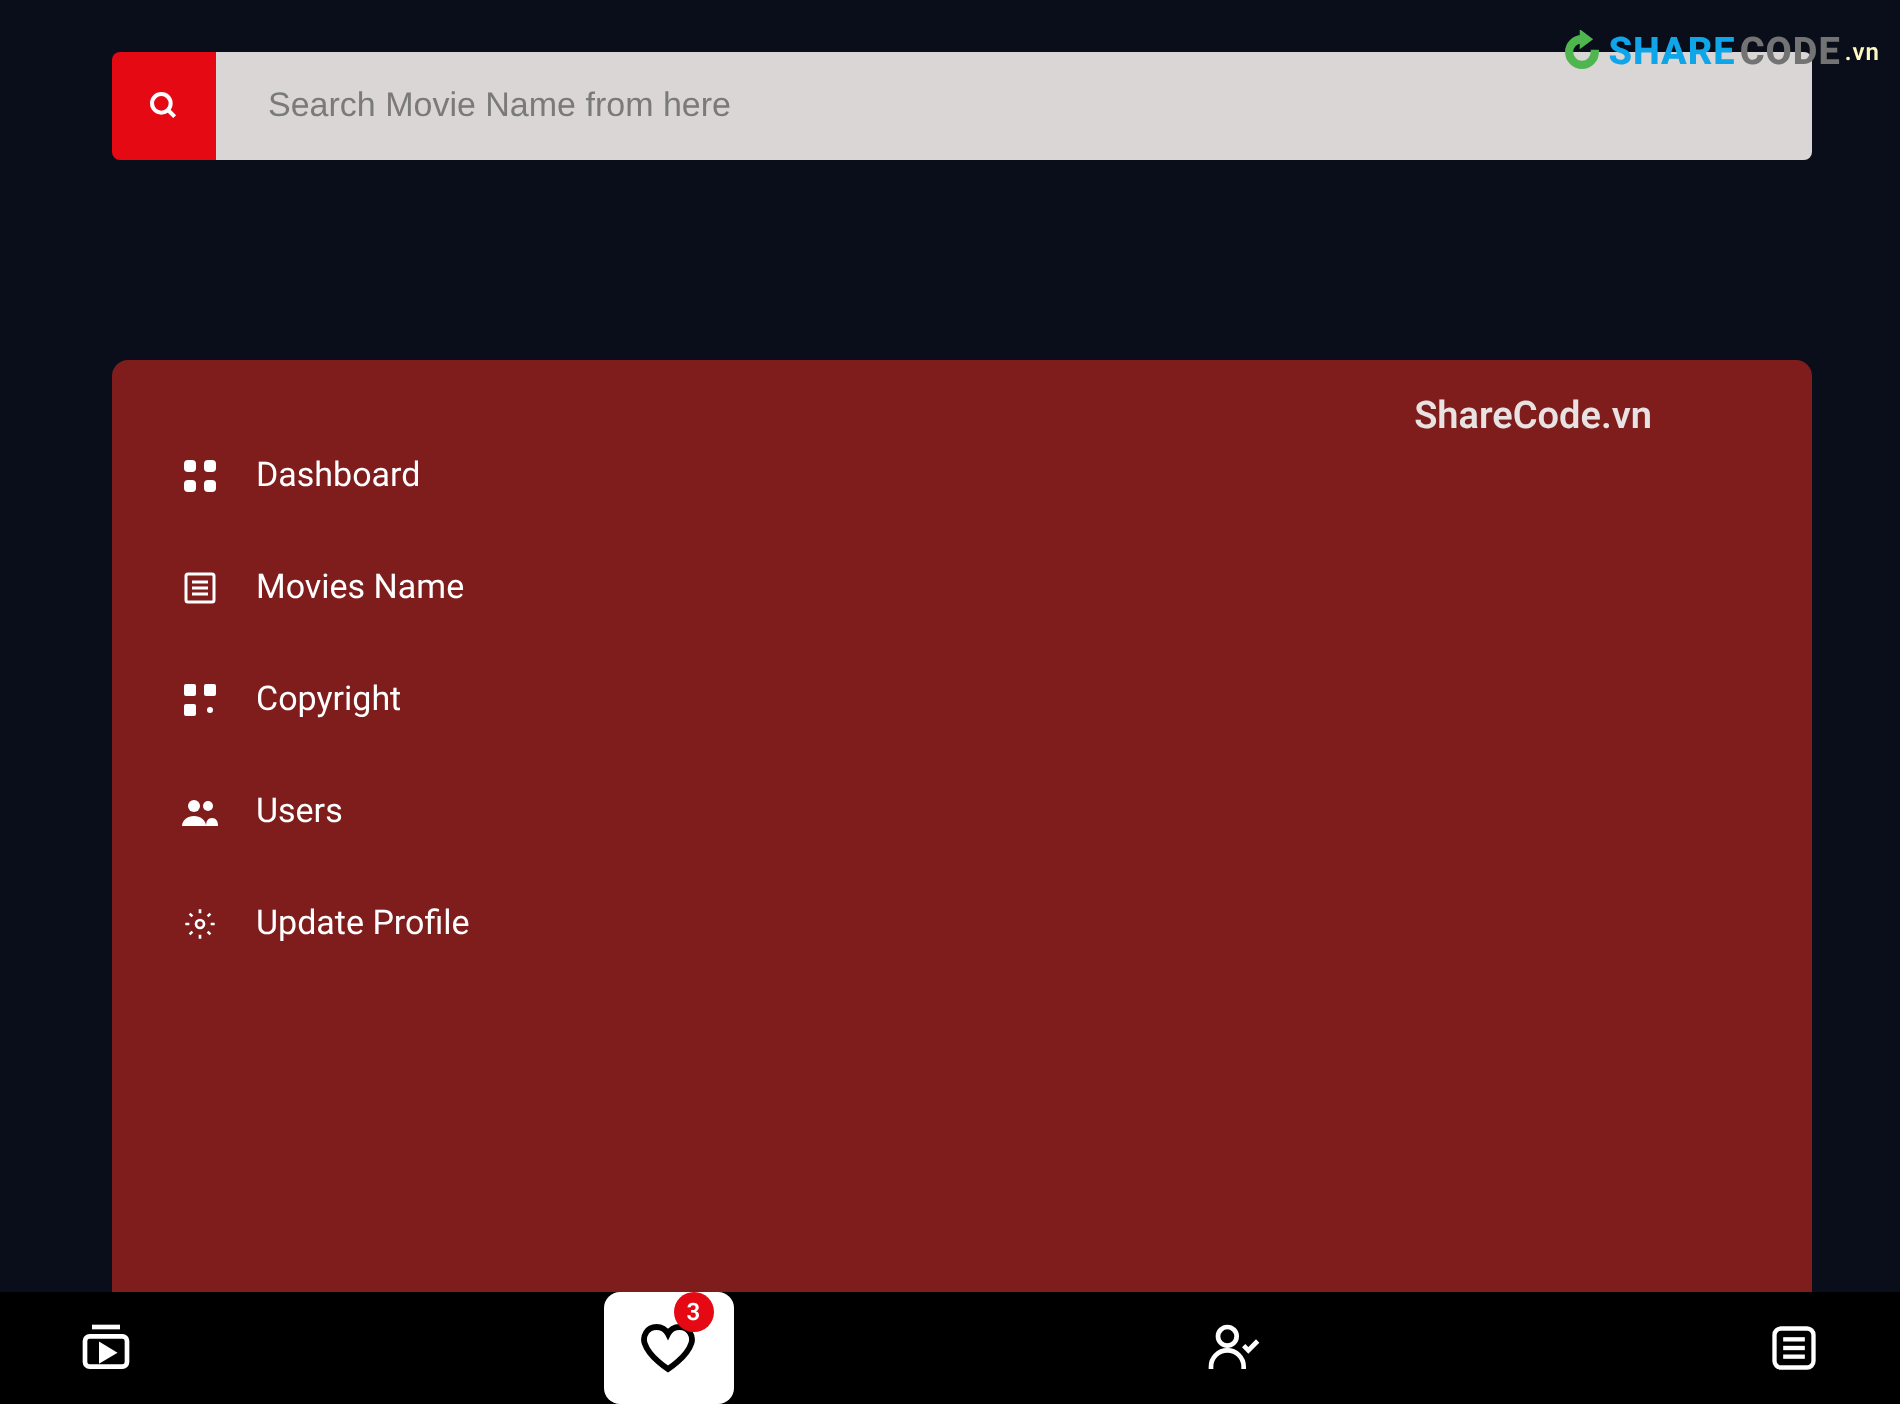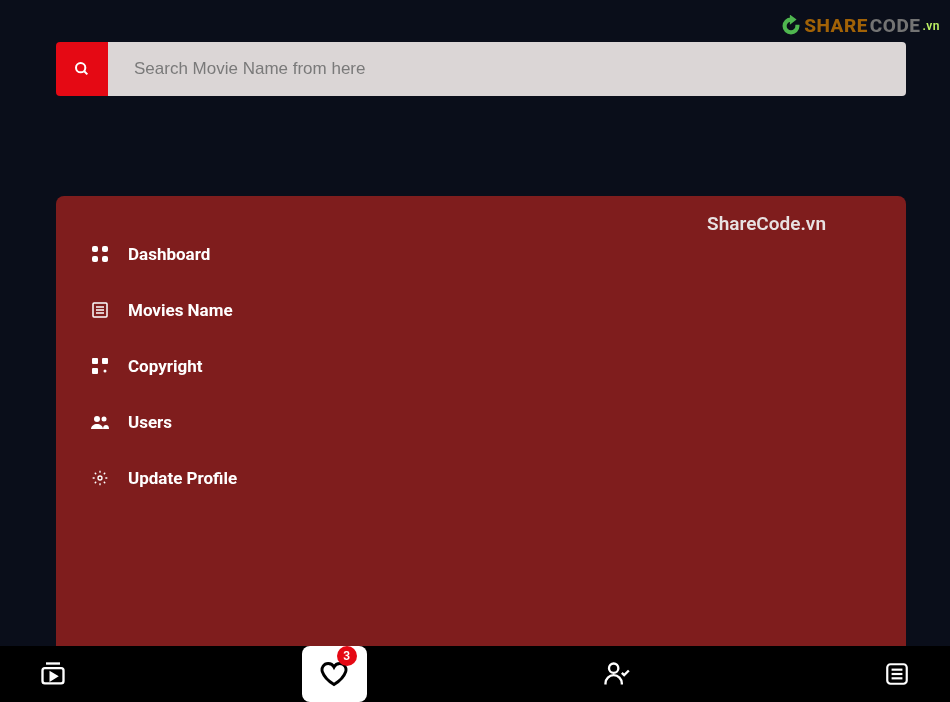--- a/index.html
+++ b/index.html
@@ -10,21 +10,21 @@
     body {
       width: 950px;
       height: 702px;
       background: #0a0e1a;
       font-family: -apple-system, BlinkMacSystemFont, 'Segoe UI', Roboto, sans-serif;
       overflow: hidden;
       position: relative;
     }
     .search-bar {
       display: flex;
-      margin: 42px 44px 0 56px;
+      margin: 26px 44px 0 56px;
       height: 72px;
     }
     .search-btn {
       width: 52px;
       height: 54px;
       background: #e50914;
       border: none;
       border-radius: 4px 0 0 4px;
       display: flex;
       align-items: center;
@@ -54,27 +54,27 @@
       gap: 2px;
       font-weight: 800;
       font-size: 19px;
       letter-spacing: 0.5px;
     }
     .watermark-logo .icon {
       color: #4fb64f;
       font-size: 22px;
     }
     .watermark-logo .share {
-      color: #a16207;
+      color: #0ea5e9;
     }
     .watermark-logo .code {
       color: #737373;
     }
     .watermark-logo .vn {
-      color: #bef264;
+      color: #fef9c3;
       font-size: 12px;
       font-weight: 600;
     }
     .panel {
       margin: 82px 44px 0 56px;
       background: #7f1d1d;
       border-radius: 8px;
       padding: 18px;
       position: relative;
       height: 520px;
@@ -95,21 +95,21 @@
     }
     .menu-item {
       display: flex;
       align-items: center;
       gap: 18px;
       padding: 18px 16px;
       border-radius: 6px;
       cursor: pointer;
       color: #ffffff;
       font-size: 17px;
-      font-weight: 700;
+      font-weight: 400;
     }
     .menu-item.active {
       background: #dbd4d4;
       color: #e50914;
     }
     .menu-item .icon-slot {
       width: 20px;
       height: 20px;
       display: flex;
       align-items: center;

